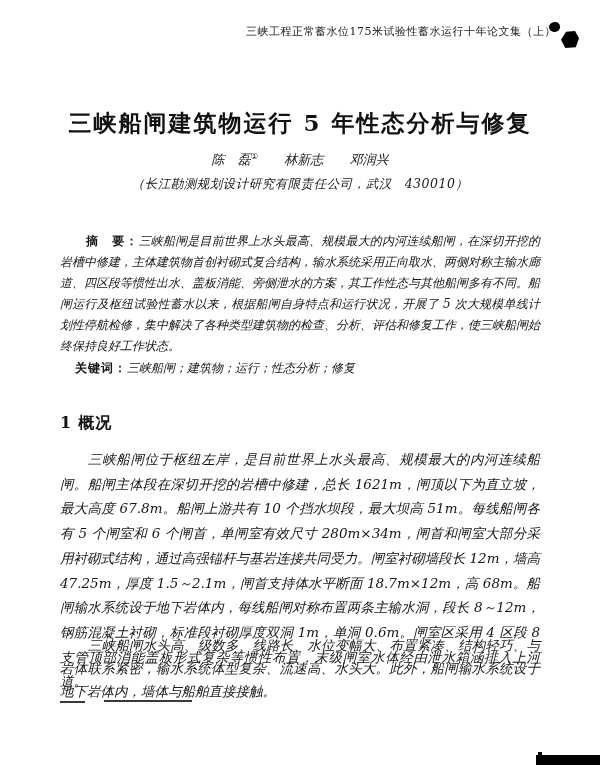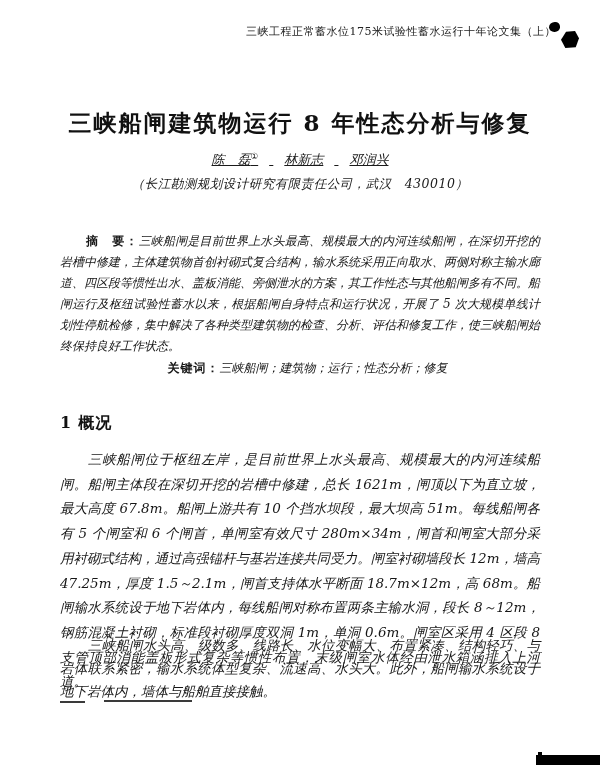--- a/index.html
+++ b/index.html
@@ -21,38 +21,38 @@
     left:561px;top:31px;width:18px;height:17px;
     clip-path:polygon(28% 4%,78% 0%,100% 42%,82% 96%,24% 100%,0% 52%);
   }
   .title{
     position:absolute;top:108px;left:0;width:600px;margin:0;
     text-align:center;font-size:23px;font-weight:bold;letter-spacing:2px;
     color:#111;
   }
   .authors{
     position:absolute;top:151px;left:0;width:600px;
-    text-align:center;font-size:13px;font-style:italic;color:#1a1a1a;text-decoration:underline;
+    text-align:center;font-size:13px;font-style:italic;color:#1a1a1a;
   }
   .authors .nm{margin:0 11px;}
   .authors sup{font-size:8.5px;font-style:normal;}
   .affiliation{
     position:absolute;top:176px;left:0;width:600px;
     text-align:center;font-size:12.5px;letter-spacing:0.5px;color:#1a1a1a;font-style:italic;
   }
   .abstract{
     position:absolute;top:231px;left:60px;width:480px;margin:0;
     font-size:12px;line-height:21px;text-align:justify;
     text-indent:26px;color:#161616;
   }
   .kai{font-style:italic;}
   .lbl{font-style:normal;font-weight:bold;letter-spacing:1px;}
   .keywords{
     position:absolute;top:358px;left:60px;width:480px;margin:0;
-    font-size:12px;line-height:21px;text-indent:15px;color:#161616;text-align:center;
+    font-size:12px;line-height:21px;text-indent:15px;color:#161616;
   }
   .sec{
     position:absolute;top:413px;left:60px;margin:0;
     font-size:16px;font-weight:bold;color:#111;letter-spacing:1px;
   }
   .sec .sec-t{margin-left:6px;}
   .body{
     position:absolute;left:60px;width:480px;margin:0;
     font-size:13.5px;line-height:24.7px;text-align:justify;
     text-indent:28px;color:#161616;font-style:italic;
@@ -79,21 +79,21 @@
 <body>
 
 <div class="page">
 
   <div class="running-head">
     <span>三峡工程正常蓄水位175米试验性蓄水运行十年论文集（上）</span>
   </div>
   <div class="blob blob1"></div>
   <div class="blob blob2"></div>
 
-  <h1 class="title">三峡船闸建筑物运行 8 年性态分析与修复</h1>
+  <h1 class="title">三峡船闸建筑物运行 5 年性态分析与修复</h1>
 
   <div class="authors">
     <span class="nm"><span>陈　磊</span><sup>①</sup></span>
     <span class="nm">林新志</span>
     <span class="nm">邓润兴</span>
   </div>
 
   <div class="affiliation">（长江勘测规划设计研究有限责任公司，武汉　430010）</div>
 
   <p class="abstract">

